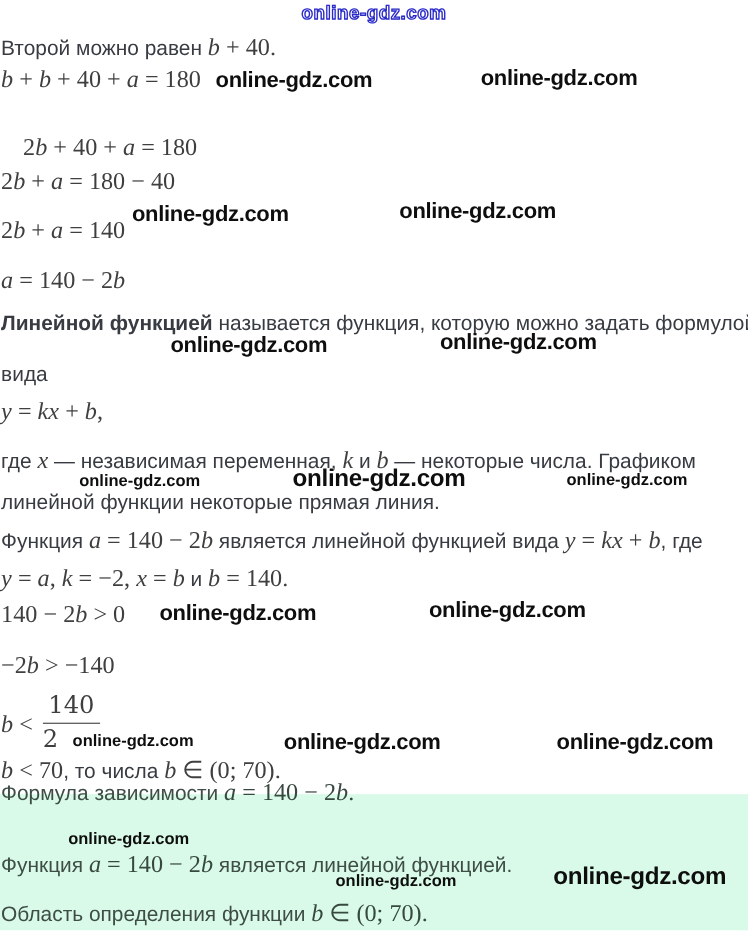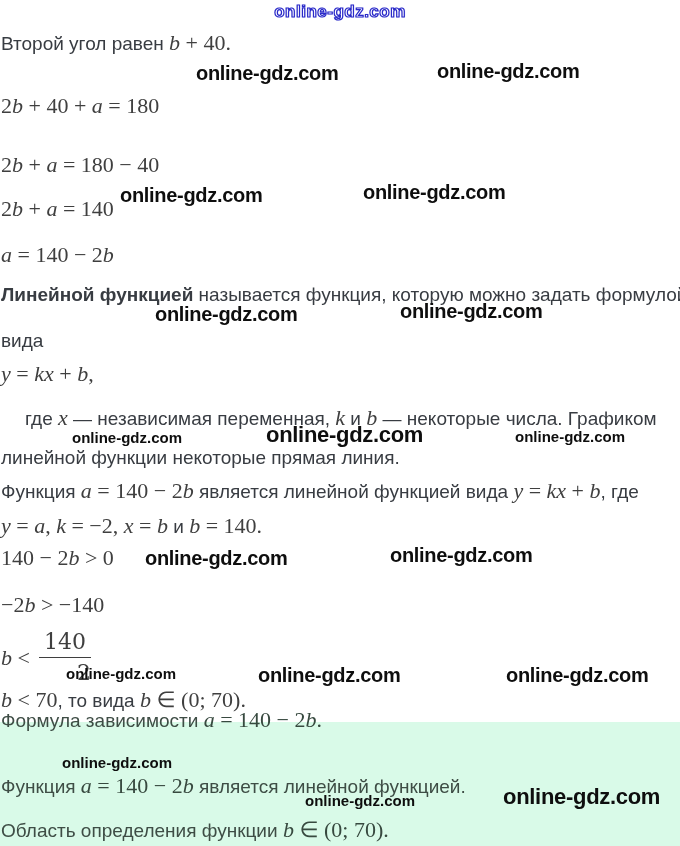--- a/index.html
+++ b/index.html
@@ -18,52 +18,53 @@
   .wm.small{font-size:15px;font-weight:600;letter-spacing:0;}
   .wm.big{font-size:22px;}
   .wm.outline{
     font-size:17px;font-weight:700;color:#ffffff;
     -webkit-text-stroke:1.2px #2a2ac9;
     text-shadow:0 0 1px #2a2ac9;
     left:50%;transform:translateX(-50%);top:2px;letter-spacing:0.5px;
   }
   
   .frac-line{display:flex;align-items:center;}
-  .frac{display:inline-block;text-align:right;font-family:"DejaVu Serif",serif;font-size:22px;color:#3f3f3f;margin-left:9px;}
+  .frac{display:inline-block;text-align:left;font-family:"DejaVu Serif",serif;font-size:22px;color:#3f3f3f;margin-left:9px;}
   .frac .num{display:block;padding:0 5px 3px;border-bottom:1.5px solid #3f3f3f;}
   .frac .den{display:block;padding-top:3px;}
   
   .answer-bg{position:absolute;left:0;top:722px;width:680px;height:124px;background:#d9fae8;}
   .answer{color:#3e4d45;}
   .answer .m{color:#37493f;}
 </style>
 </head>
 <body>
 
 <div class="page">
 
   <span class="wm outline" style="-webkit-text-stroke: 1.2px rgb(42, 42, 201);">online-gdz.com</span>
 
   <div class="line" style="top:31px;">
-    <span>Второй угол равен </span><span class="m"><i>b</i> + 40.</span>
+    <span>Второй можно равен </span><span class="m"><i>b</i> + 40.</span>
   </div>
 
-  <div class="line m" style="top:94px;">2<i>b</i> + 40 + <i>a</i> = 180</div>
+  <div class="line m" style="top:60px;"><i>b</i> + <i>b</i> + 40 + <i>a</i> = 180</div>
+  <div class="line m" style="top:122px;margin-left:20px;">2<i>b</i> + 40 + <i>a</i> = 180</div>
   <div class="line m" style="top:153px;">2<i>b</i> + <i>a</i> = 180 − 40</div>
   <div class="line m" style="top:197px;">2<i>b</i> + <i>a</i> = 140</div>
   <div class="line m" style="top:243px;"><i>a</i> = 140 − 2<i>b</i></div>
 
   <div class="line" style="top:283px;">
     <span class="bold">Линейной функцией</span><span> называется функция, которую можно задать формулой</span>
   </div>
   <div class="line" style="top:329px;">вида</div>
 
   <div class="line m" style="top:362px;"><i>y</i> = <i>kx</i> + <i>b</i>,</div>
 
-  <div class="line" style="top:406px;margin-left:24px;">
+  <div class="line" style="top:406px;">
     <span>где </span><span class="m"><i>x</i></span><span> — независимая переменная, </span><span class="m"><i>k</i></span><span> и </span><span class="m"><i>b</i></span><span> — некоторые числа. Графиком</span>
   </div>
   <div class="line" style="top:446px;">линейной функции некоторые прямая линия.</div>
 
   <div class="line" style="top:479px;">
     <span>Функция </span><span class="m"><i>a</i> = 140 − 2<i>b</i></span><span> является линейной функцией вида </span><span class="m"><i>y</i> = <i>kx</i> + <i>b</i></span><span>, где</span>
   </div>
   <div class="line" style="top:514px;">
     <span class="m"><i>y</i> = <i>a</i>, <i>k</i> = −2, <i>x</i> = <i>b</i></span><span> и </span><span class="m"><i>b</i> = 140.</span>
   </div>
@@ -73,21 +74,21 @@
 
   <div class="line frac-line" style="top:630px;">
     <span class="m"><i>b</i> &lt;</span>
     <span class="frac">
       <span class="num">140</span>
       <span class="den">2</span>
     </span>
   </div>
 
   <div class="line" style="top:688px;">
-    <span class="m"><i>b</i> &lt; 70</span><span>, то вида </span><span class="m"><i>b</i> ∈ (0; 70).</span>
+    <span class="m"><i>b</i> &lt; 70</span><span>, то числа </span><span class="m"><i>b</i> ∈ (0; 70).</span>
   </div>
 
   <div class="answer-bg" style="background: rgb(217, 250, 232);"></div>
   <div class="line answer" style="top:708px;">
     <span>Формула зависимости </span><span class="m"><i>a</i> = 140 − 2<i>b</i>.</span>
   </div>
   <div class="line answer" style="top:774px;">
     <span>Функция </span><span class="m"><i>a</i> = 140 − 2<i>b</i></span><span> является линейной функцией.</span>
   </div>
   <div class="line answer" style="top:818px;">

